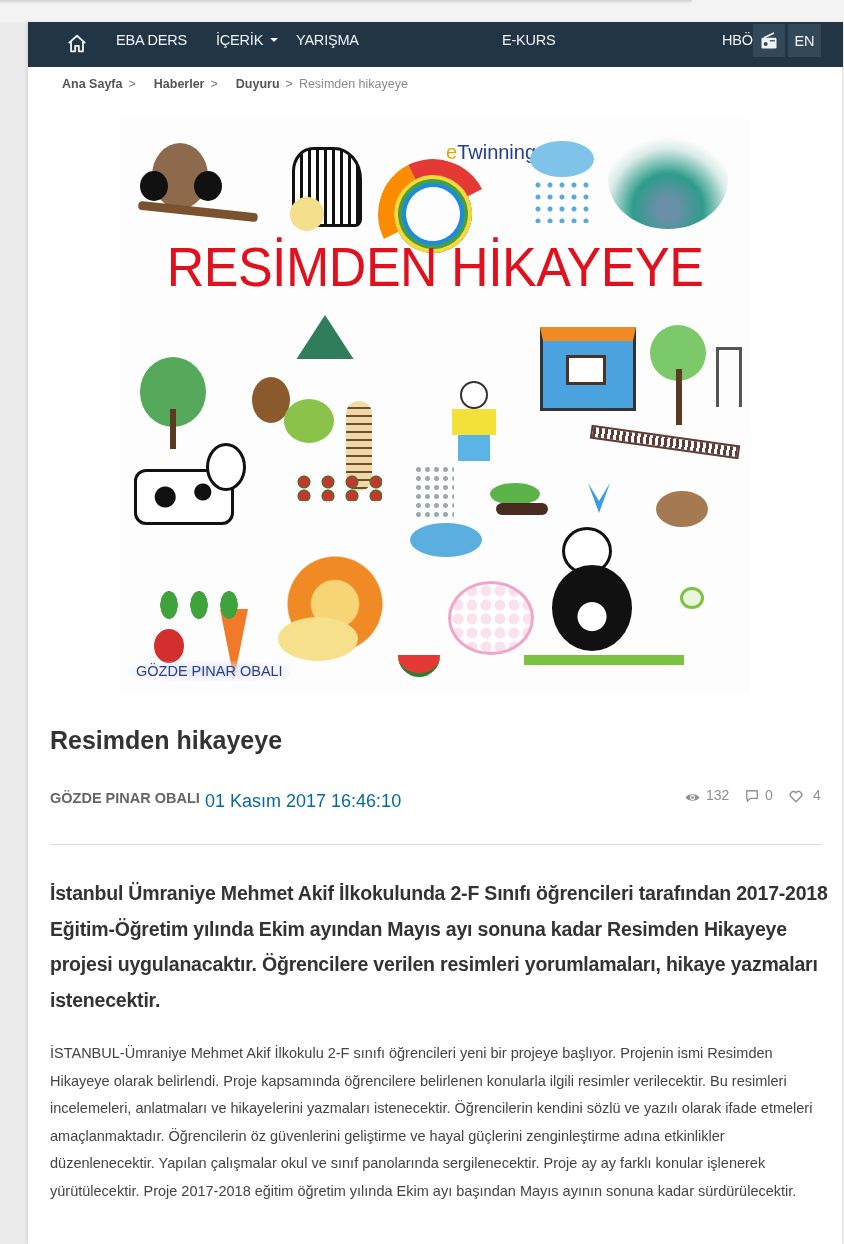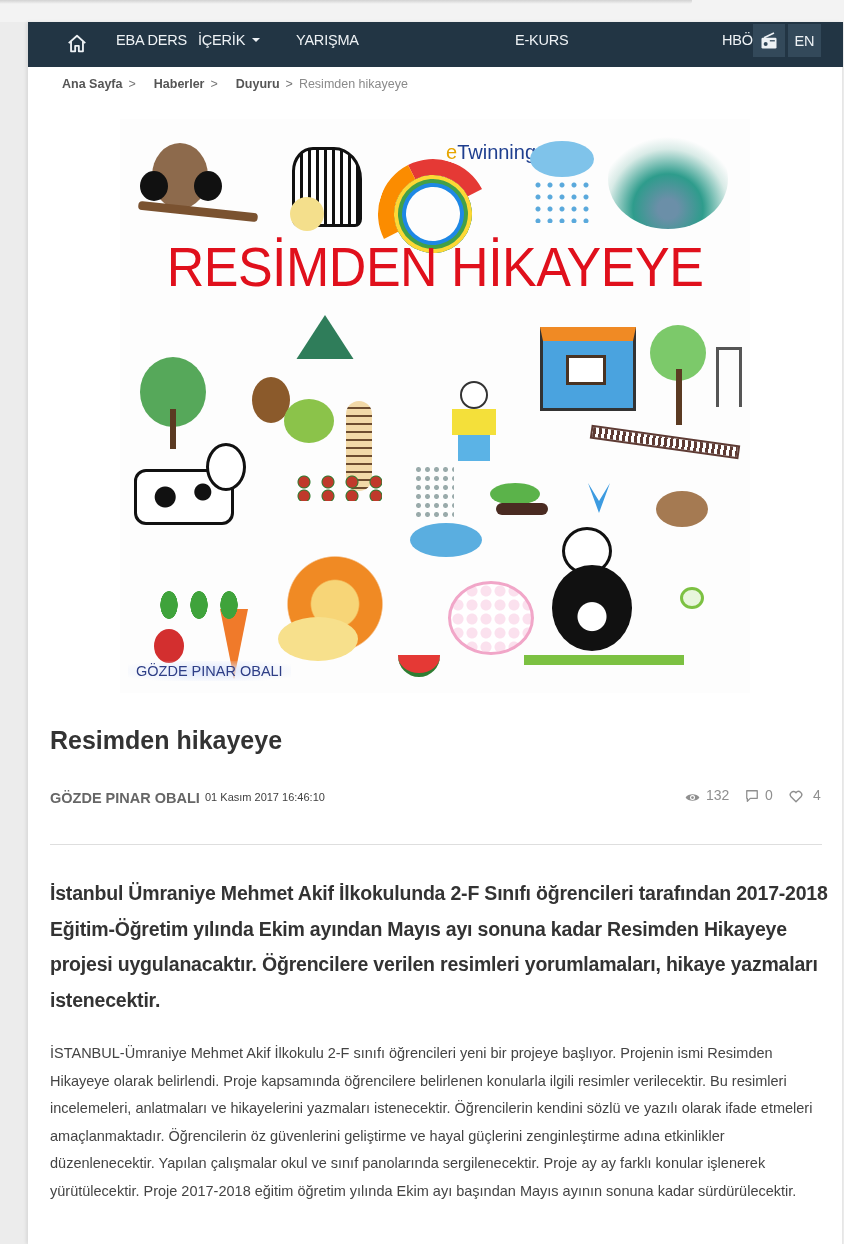--- a/index.html
+++ b/index.html
@@ -82,21 +82,21 @@
   }
   .shape { position: absolute; border-radius: 50%; }
   
   .article-title {
     position: absolute; left: 22px; top: 704px; font-size: 25px; color: #333;
   }
   .meta-author {
     position: absolute; left: 22px; top: 768px; font-size: 14.5px; font-weight: bold; color: #666;
   }
   .meta-date {
-    position: absolute; left: 177px; top: 769px; font-size: 11px; color: #404040;
+    position: absolute; left: 177px; top: 769px; font-size: 18px; color: #0369a1;
   }
   .like-login {
     position: absolute; left: 435px; top: 762px; height: 26px; padding: 0 9px 0 8px;
     border: 1px solid #cfcfcf; border-radius: 13px; background: #fff;
     display: flex; align-items: center; font-size: 13.5px; color: #555; white-space: nowrap;
   }
   .like-login svg { margin-right: 9px; }
   .stat {
     position: absolute; top: 765px; display: flex; align-items: flex-end;
     font-size: 14px; color: #8f8f8f;
@@ -125,23 +125,23 @@
 <div class="page">
 
   <nav class="nav">
     <span class="home">
       <svg width="22" height="22" viewBox="0 0 24 24" fill="none" stroke="#eef2f5" stroke-width="2" stroke-linejoin="round">
           <path d="M3 11 L12 3 L21 11"></path>
           <path d="M5.5 9 V20 H10 V14 H14 V20 H18.5 V9"></path>
         </svg>
     </span>
     <a class="item" style="left:88px">EBA DERS</a>
-    <a class="item" style="left:170px"><span>İÇERİK</span><span class="caret"></span></a>
+    <a class="item" style="left:188px"><span>İÇERİK</span><span class="caret"></span></a>
     <a class="item" style="left:268px">YARIŞMA</a>
-    <a class="item" style="left:487px">E-KURS</a>
+    <a class="item" style="left:474px">E-KURS</a>
     <a class="item" style="left:694px">HBÖT</a>
     <span class="radio-btn">
       <svg width="20" height="20" viewBox="0 0 24 24">
           <path d="M6 8 L18 2.5" stroke="#eef2f5" stroke-width="2" fill="none"></path>
           <rect x="3" y="8" width="18" height="13" rx="1.5" fill="#eef2f5"></rect>
           <circle cx="8" cy="15.5" r="2.4" fill="#33495a"></circle>
           <rect x="13" y="11" width="6" height="1.5" fill="#33495a"></rect>
         </svg>
     </span>
     <span class="lang-btn">EN</span>

